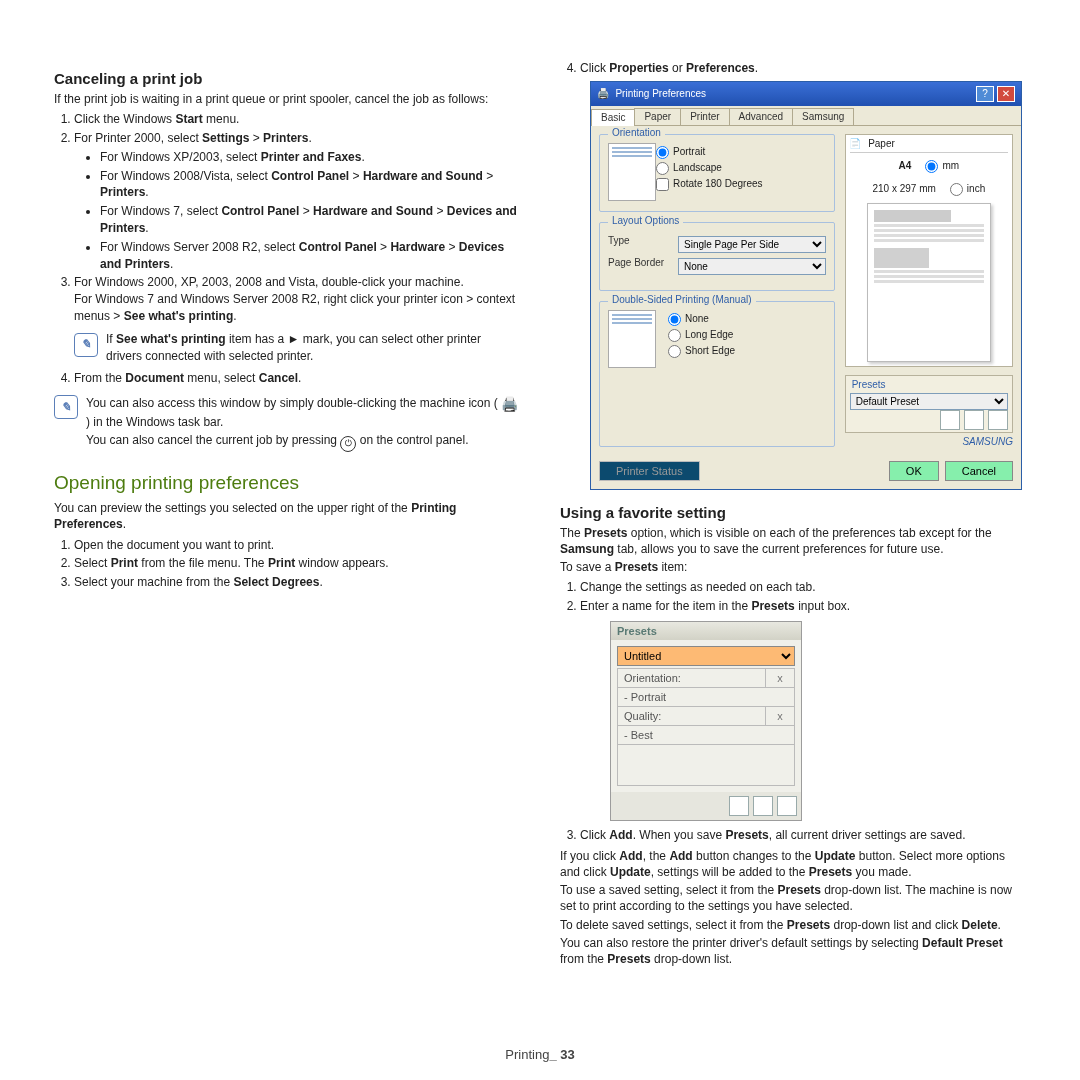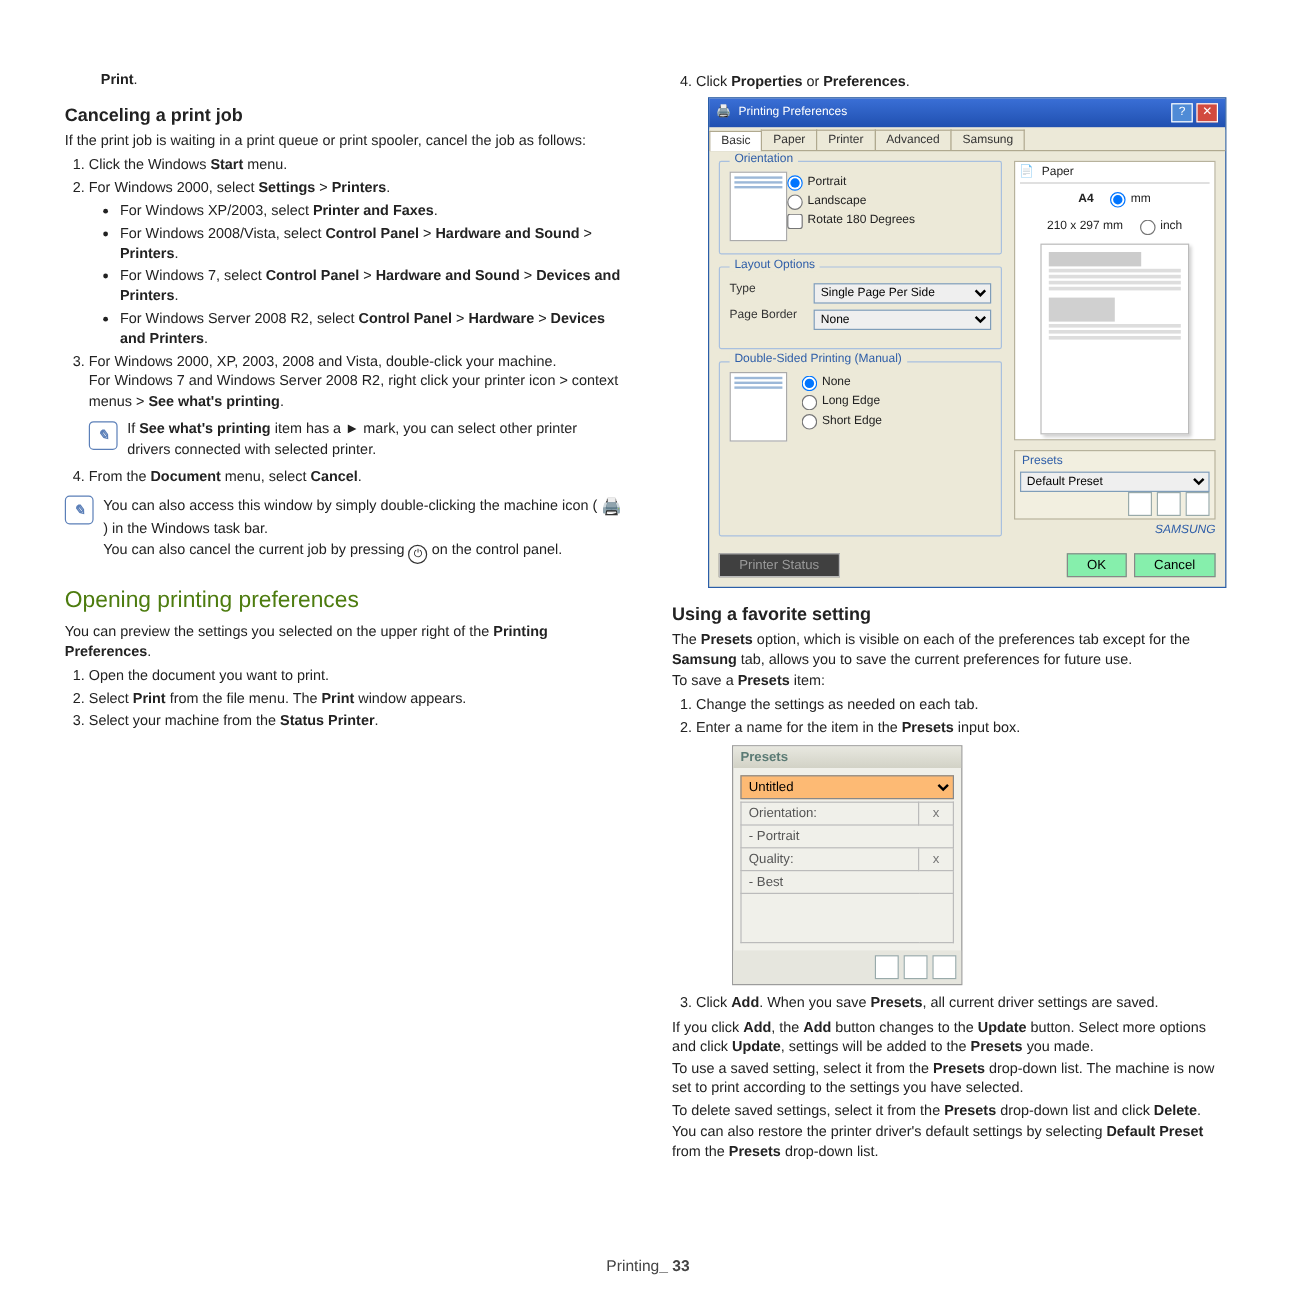--- a/index.html
+++ b/index.html
@@ -44,47 +44,46 @@
   .sheet{width:110px;height:145px;border:1px solid #bbb;box-shadow:2px 2px 3px rgba(0,0,0,.2);background:#fff;display:flex;flex-direction:column;gap:2px;padding:6px}
   .sheet .line{height:3px;background:#ddd}
   .presets-box{margin-top:8px;border:1px solid #b7b29c;background:#f2efe0;flex:1;padding:4px 4px 2px 4px;display:flex;flex-direction:column}
   .presets-box .hdr{color:#2f5ea8;font-size:10px;margin:0 2px 3px 2px}
   .presets-box select{font-size:10px;border:1px solid #7f9db9;padding:1px}
   .icon-row{display:flex;justify-content:flex-end;gap:4px;margin-top:auto}
   .sq{width:18px;height:18px;border:1px solid #9aa;background:#fff}
   .logo{margin-top:4px;text-align:right;color:#2f5ea8;font-size:10px;font-style:italic}
   .btnbar{display:flex;justify-content:space-between;align-items:center;padding:6px 8px 8px 8px}
   .btn{border:1px solid #888;background:#86efac;padding:3px 16px;font-size:11px}
-  .btn.ps{background:#404040;color:#999;border-color:#bbb}
+  .btn.ps{background:#0c4a6e;color:#999;border-color:#bbb}
   .sizerow{display:flex;align-items:center;gap:14px;font-size:10px;justify-content:space-between}
   
   .mini{border:1px solid #9c9c9c;width:190px;font-size:11px;background:#f0f0ea}
   .mini .title{background:linear-gradient(#e8e8e0,#d2d2c6);padding:3px 6px;color:#5a7a74;font-weight:700}
   .mini .body{padding:6px}
   .mini select{width:100%;border:1px solid #888;background:#fdba74;font-size:11px;padding:2px}
   .mini table{width:100%;border-collapse:collapse;margin-top:2px;font-size:11px}
   .mini td{border:1px solid #bbb;padding:3px 6px;color:#555}
   .mini .xcell{width:16px;text-align:center;color:#777}
   .mini .blank td{height:34px}
   .mini .foot{display:flex;justify-content:flex-end;gap:4px;padding:4px;background:#e6e6de}
   .mini .sqb{width:18px;height:18px;border:1px solid #9aa;background:#fff}
 </style>
 </head>
 <body>
 
 <div class="page">
 <div class="cols">
 
 <div class="col">
-  <p style="margin-left:30px"><b>Print</b>.</p>
   <h3>Canceling a print job</h3>
   <p>If the print job is waiting in a print queue or print spooler, cancel the job as follows:</p>
   <ol>
     <li><span>Click the Windows </span><b>Start</b><span> menu.</span></li>
-    <li><span>For Windows 2000, select </span><b>Settings</b><span> &gt; </span><b>Printers</b><span>.</span>
+    <li><span>For Printer 2000, select </span><b>Settings</b><span> &gt; </span><b>Printers</b><span>.</span>
       <ul>
         <li><span>For Windows XP/2003, select </span><b>Printer and Faxes</b><span>.</span></li>
         <li><span>For Windows 2008/Vista, select </span><b>Control Panel</b><span> &gt; </span><b>Hardware and Sound</b><span> &gt; </span><b>Printers</b><span>.</span></li>
         <li><span>For Windows 7, select </span><b>Control Panel</b><span> &gt; </span><b>Hardware and Sound</b><span> &gt; </span><b>Devices and Printers</b><span>.</span></li>
         <li><span>For Windows Server 2008 R2, select </span><b>Control Panel</b><span> &gt; </span><b>Hardware</b><span> &gt; </span><b>Devices and Printers</b><span>.</span></li>
       </ul>
     </li>
     <li><span>For Windows 2000, XP, 2003, 2008 and Vista, double-click your machine.</span><br><span>For Windows 7 and Windows Server 2008 R2, right click your printer icon &gt; context menus &gt; </span><b>See what's printing</b><span>.</span>
       <div class="note">
         <span class="note-icon">✎</span>
@@ -99,21 +98,21 @@
       <p><span>You can also access this window by simply double-clicking the machine icon ( </span><span class="printer">🖨️</span><span> ) in the Windows task bar.</span></p>
       <p><span>You can also cancel the current job by pressing </span><span class="stop">⏻</span><span> on the control panel.</span></p>
     </div>
   </div>
 
   <h2 class="link">Opening printing preferences</h2>
   <p><span>You can preview the settings you selected on the upper right of the </span><b>Printing Preferences</b><span>.</span></p>
   <ol>
     <li>Open the document you want to print.</li>
     <li><span>Select </span><b>Print</b><span> from the file menu. The </span><b>Print</b><span> window appears.</span></li>
-    <li><span>Select your machine from the </span><b>Status Printer</b><span>.</span></li>
+    <li><span>Select your machine from the </span><b>Select Degrees</b><span>.</span></li>
   </ol>
 </div>
 
 <div class="col">
   <ol start="4">
           <li><span>Click </span><b>Properties</b><span> or </span><b>Preferences</b><span>.</span></li>
         </ol>
 
   <div class="win" style="margin-left:30px;width:430px">
     <div class="titlebar">

